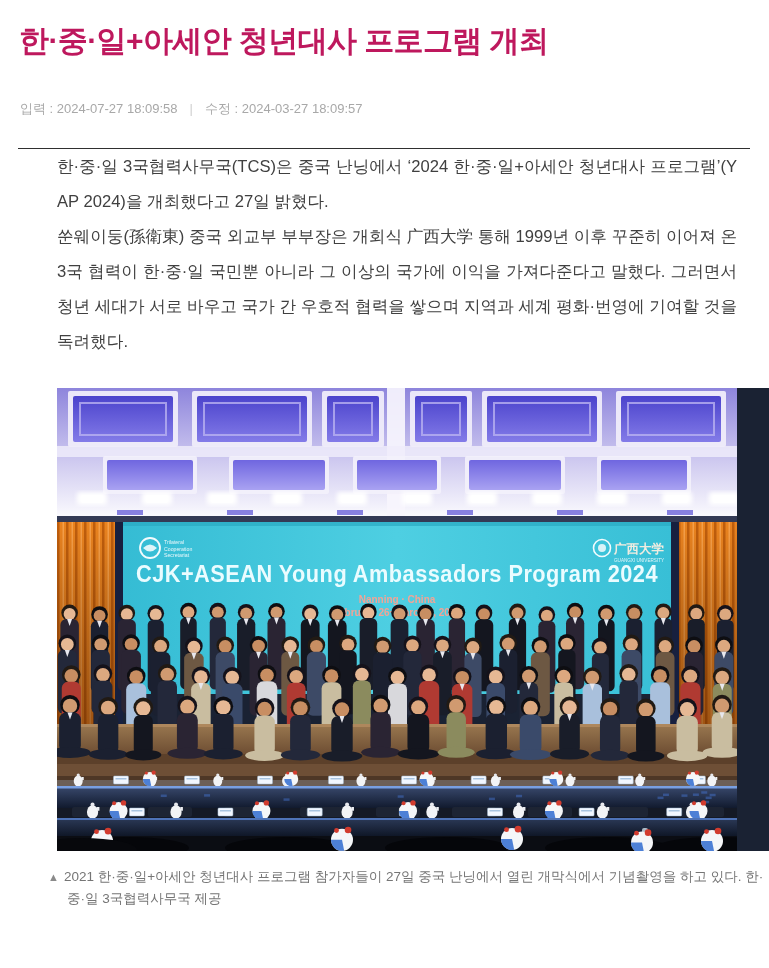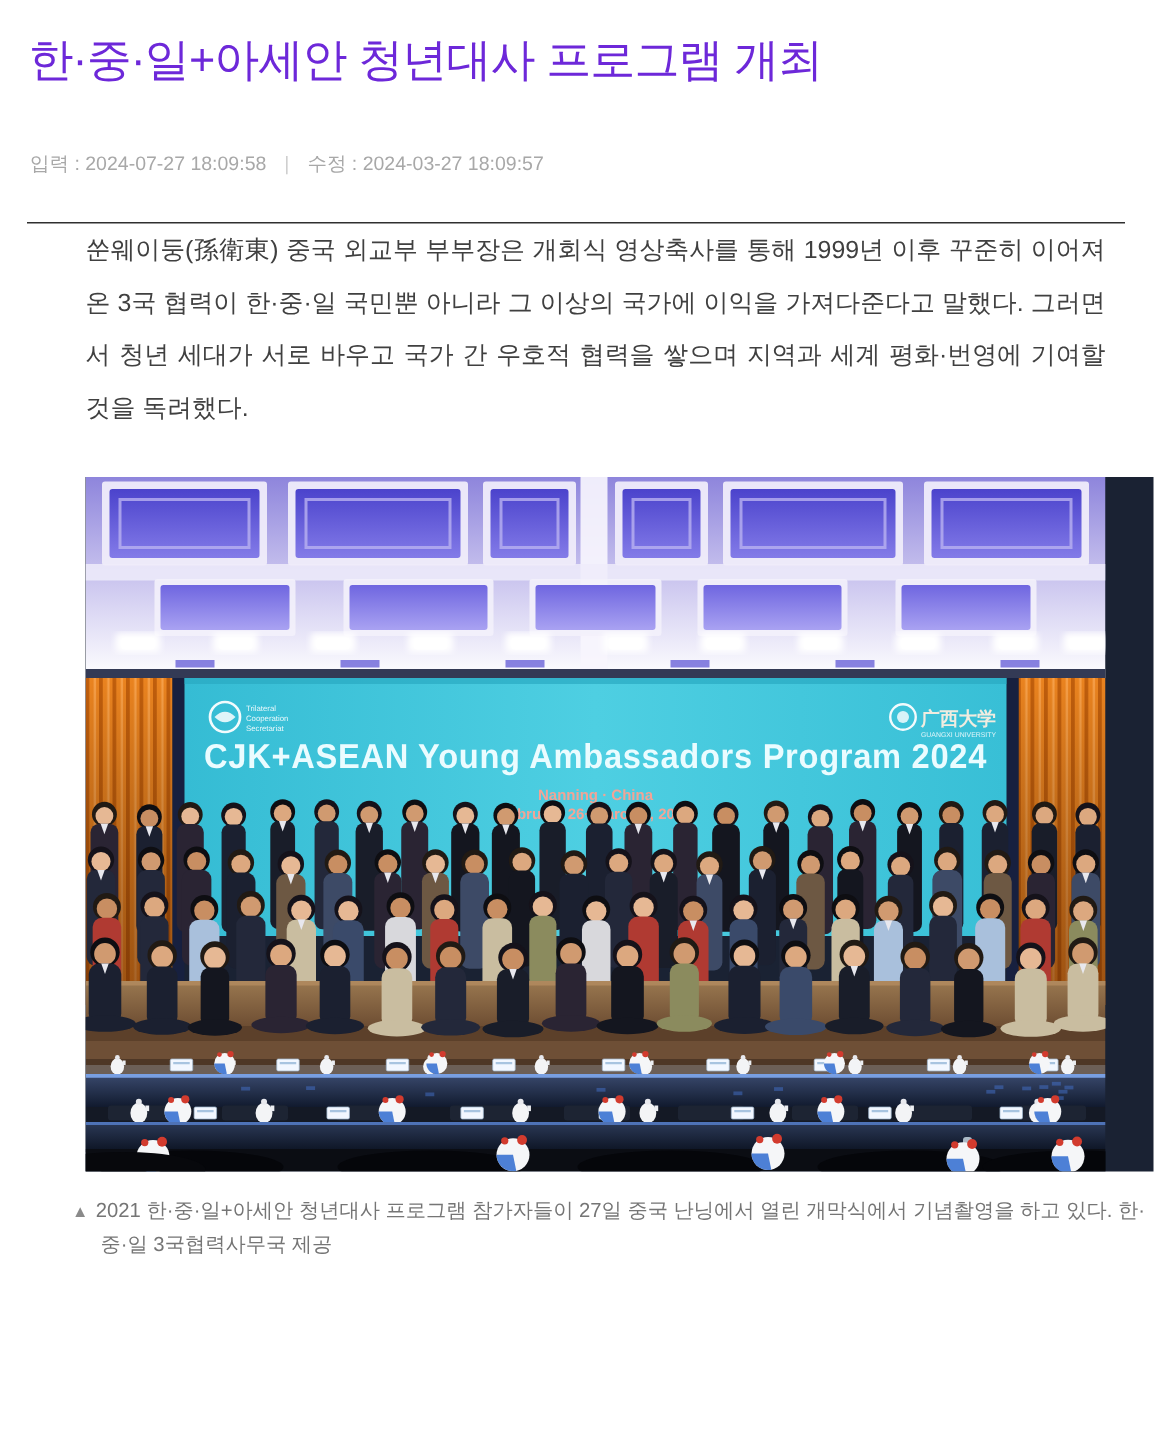--- a/index.html
+++ b/index.html
@@ -1,20 +1,20 @@
 <!DOCTYPE html>
 <html><head>
 <meta charset="utf-8">
 <style>
   html,body{margin:0;padding:0;background:#ffffff;}
   body{width:769px;height:968px;overflow:hidden;}
   .page{box-sizing:border-box;width:769px;height:968px;padding:14px 19px 0 18px;
         font-family:"Liberation Sans","DejaVu Sans",sans-serif;background:#fff;}
-  h1.title{margin:8px 0 0 1px;font-size:30px;line-height:1.25;font-weight:400;
-           color:#6d28d9;letter-spacing:-0.6px;}
+  h1.title{margin:8px 0 0 1px;font-size:30px;line-height:1.25;font-weight:700;
+           color:#be185d;letter-spacing:-0.6px;}
   .meta{margin:40px 0 0 2px;font-size:13px;color:#a8a8a8;letter-spacing:0;}
   .meta .sep{margin:0 12px;color:#cfcfcf;}
   hr.rule{margin:30px 0 0 0;border:0;border-top:1px solid #2f2f2f;}
   .article p{margin:0;padding:0 13px 0 39px;font-size:16.6px;line-height:35px;
              color:#404040;text-align:justify;word-break:break-all;}
   .p1{margin-top:27px;}
   .p2{margin-top:37px;}
   figure{margin:29px 0 0 39px;padding:0;width:680px;}
   .photo{width:750px;height:463px;overflow:hidden;background:#1a2233;line-height:0;}
   figcaption{margin:15px 0 10px -9px;width:708px;font-size:13.5px;line-height:22px;
@@ -29,21 +29,22 @@
 
   <h1 class="title">한·중·일+아세안 청년대사 프로그램 개최</h1>
 
   <div class="meta">
     <span>입력 : 2024-07-27 18:09:58</span><span class="sep">|</span><span>수정 : 2024-03-27 18:09:57</span>
   </div>
 
   <hr class="rule">
 
   <div class="article">
-    <p class="p2">쑨웨이둥(孫衛東) 중국 외교부 부부장은 개회식 영상축사를 통해 1999년 이후 꾸준히 이어져 온 3국 협력이 한·중·일 국민뿐 아니라 그 이상의 국가에 이익을 가져다준다고 말했다. 그러면서 청년 세대가 서로 바우고 국가 간 우호적 협력을 쌓으며 지역과 세계 평화·번영에 기여할 것을 독려했다.</p>
+    <p class="p1">한·중·일 3국협력사무국(TCS)은 중국 난닝에서 ‘2024 한·중·일+아세안 청년대사 프로그램’(YAP 2024)을 개최했다고 27일 밝혔다.</p>
+    <p class="p2">쑨웨이둥(孫衛東) 중국 외교부 부부장은 개회식 广西大学 통해 1999년 이후 꾸준히 이어져 온 3국 협력이 한·중·일 국민뿐 아니라 그 이상의 국가에 이익을 가져다준다고 말했다. 그러면서 청년 세대가 서로 바우고 국가 간 우호적 협력을 쌓으며 지역과 세계 평화·번영에 기여할 것을 독려했다.</p>
 
     <figure>
       <div class="photo">
         <svg id="scene" width="680" height="463" viewBox="0 0 680 463">
           <defs>
             <linearGradient id="ceilG" x1="0" y1="0" x2="0" y2="1">
               <stop offset="0" stop-color="#8e85dc"></stop>
                 <stop offset="0.55" stop-color="#cfcaf0"></stop>
                 <stop offset="1" stop-color="#ffffff"></stop>
             </linearGradient>

